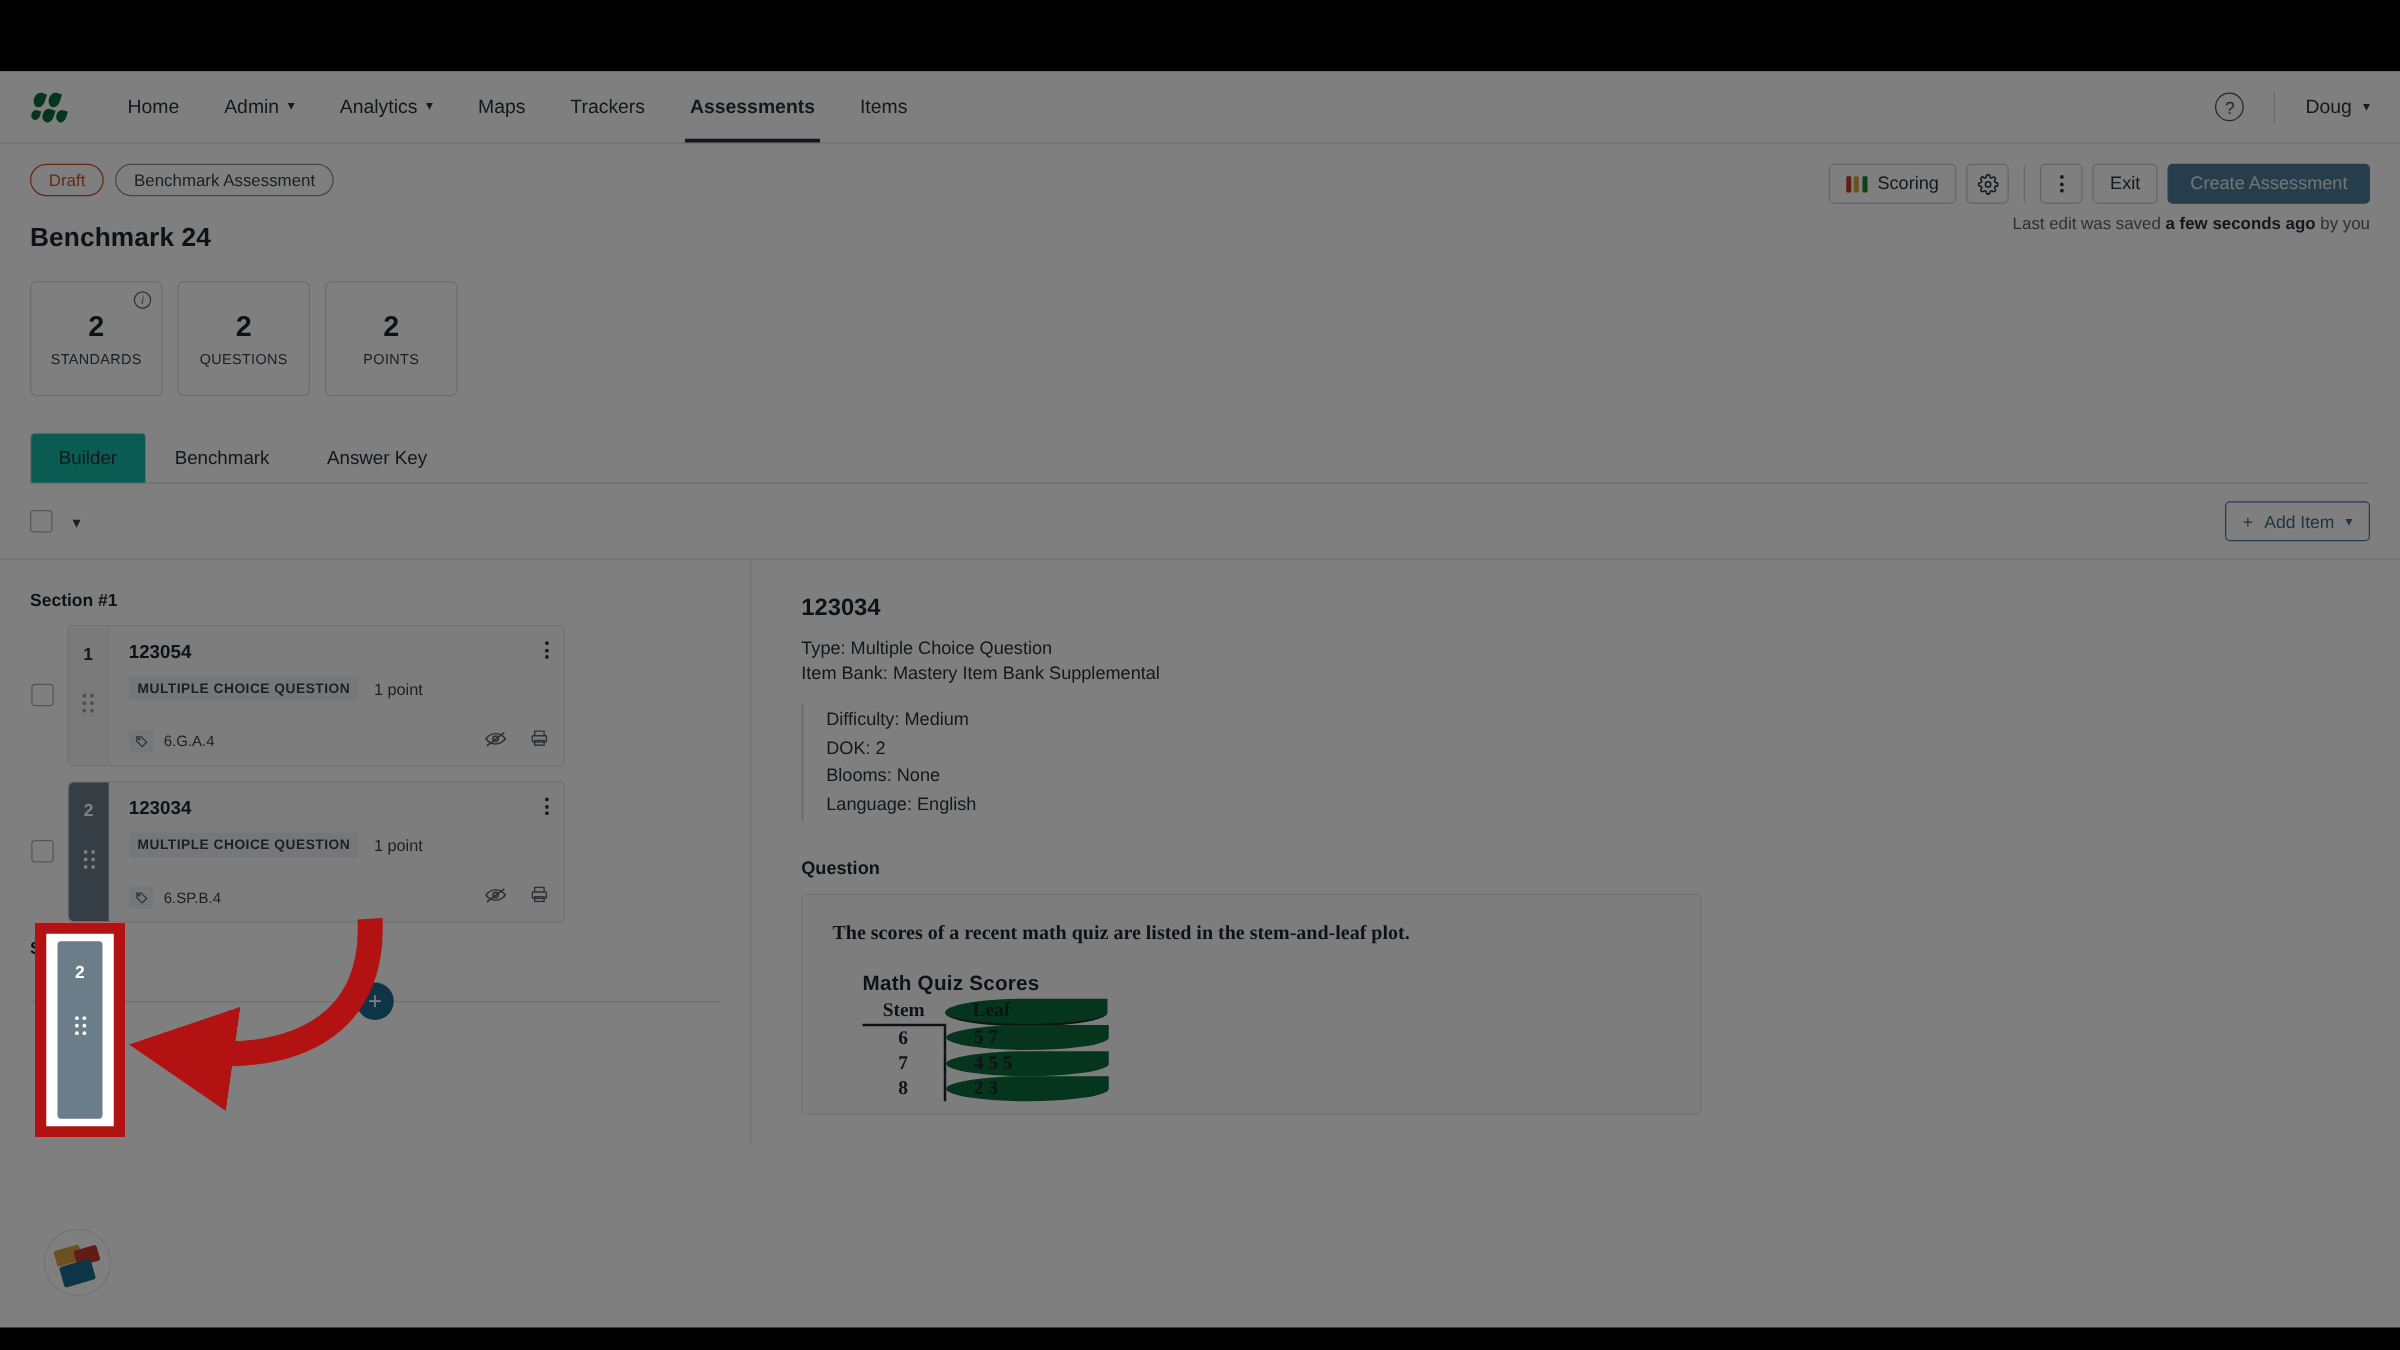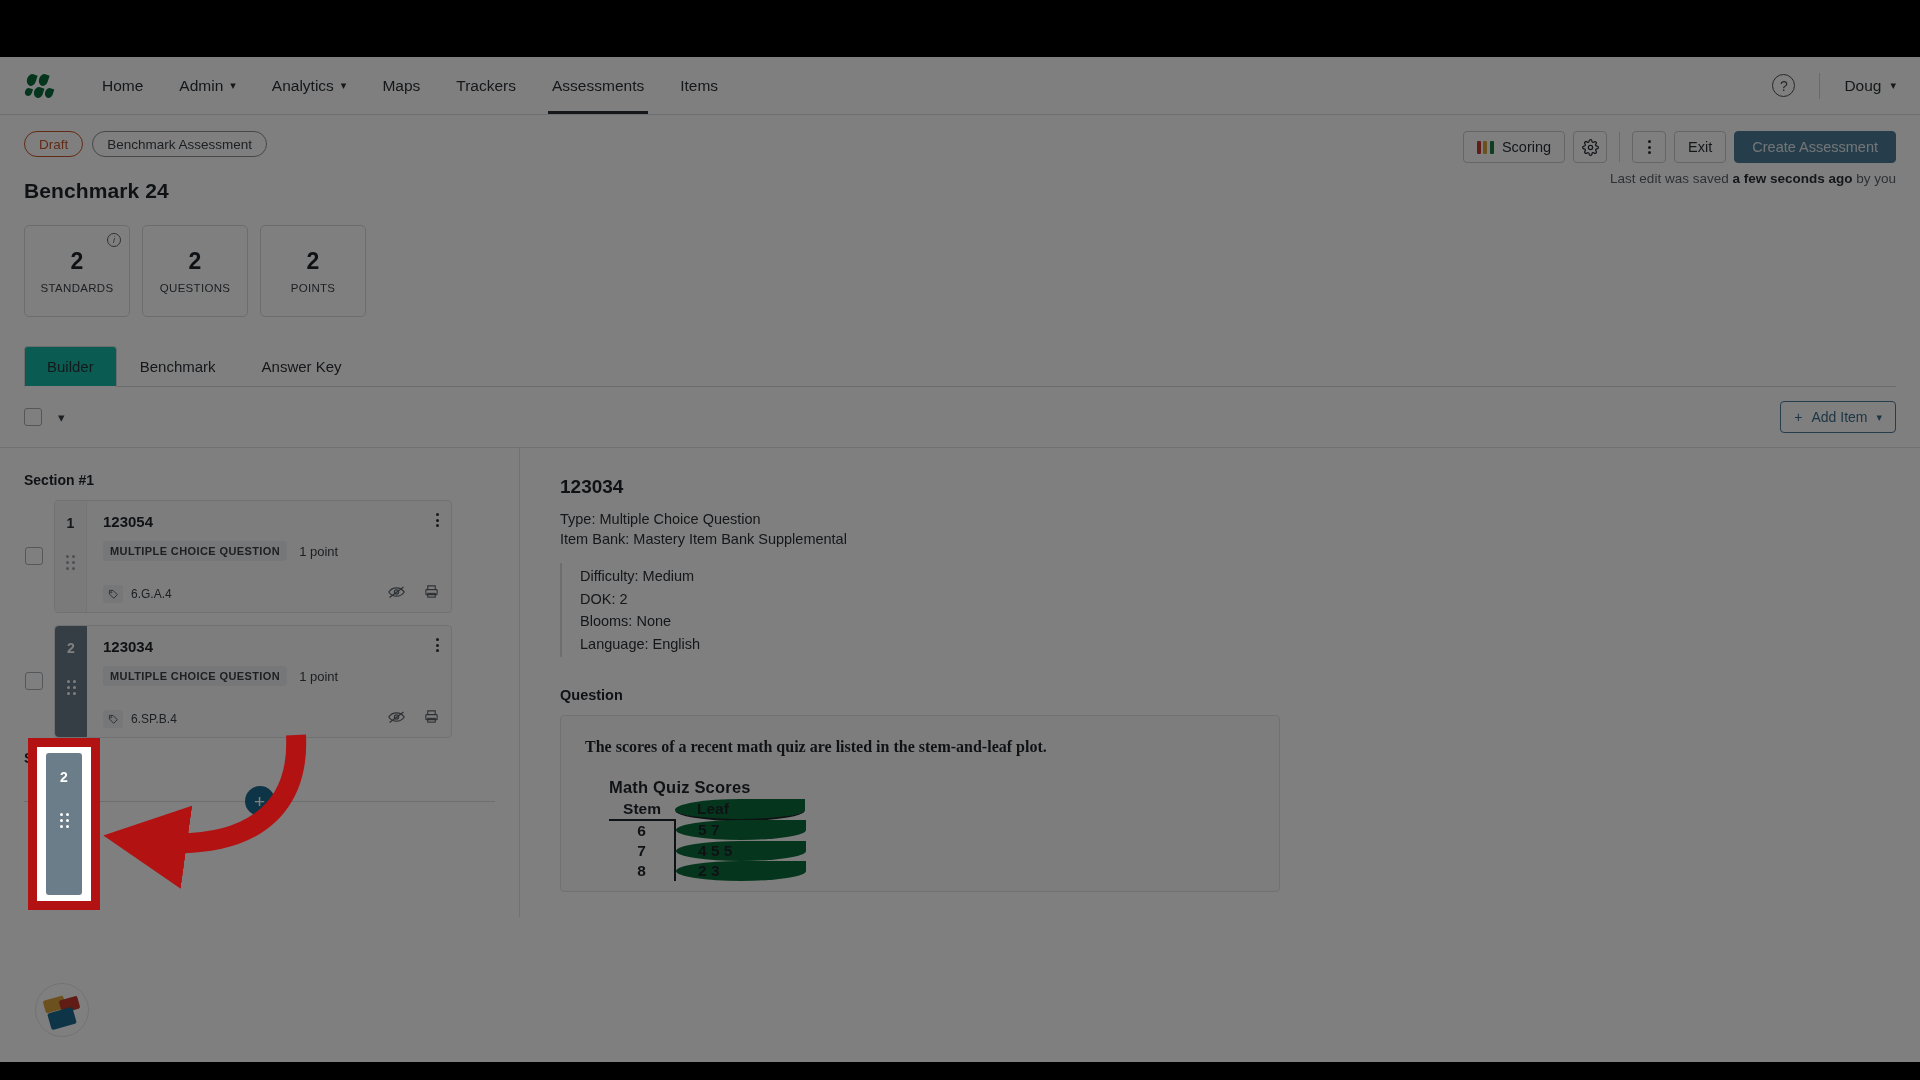--- a/index.html
+++ b/index.html
@@ -65,21 +65,21 @@
     font-size: 15.5px;
     color: #2b3035;
     cursor: pointer;
     white-space: nowrap;
   }
   .nav-item .caret {
     margin-left: 7px;
     font-size: 11px; line-height: 1;
     color: #2b3035;
   }
-  .nav-item.active { font-weight: normal; text-align: right; }
+  .nav-item.active { font-weight: bold; text-align: right; }
   .nav-item.active::after {
     content: "";
     position: absolute;
     left: 14px; right: 14px; bottom: 0;
     height: 3px; background: #2b3035;
   }
   .nav-right {
     margin-left: auto;
     display: flex; align-items: center; gap: 0px;
   }
@@ -231,21 +231,21 @@
     cursor: pointer;
   }
 
   
   .split {
     display: flex;
     border-top: 1px solid #e0e2e4;
     height: 470px;
   }
   .left-pane {
-    width: 520px;
+    width: 601px;
     border-right: 1px solid #e0e2e4;
     padding: 24px;
     position: relative;
   }
   .section-title { font-size: 14px; font-weight: bold; color: #1f2429; margin-bottom: 12px; }
 
   .item-card {
     position: relative;
     display: flex;
     border: 1px solid #dfe2e4;
@@ -339,21 +339,21 @@
     border-radius: 4px;
     background: #fbfbfc;
     padding: 22px 24px 10px 24px;
   }
   .q-text {
     font-family: "Liberation Serif", serif;
     font-size: 16px; font-weight: bold; color: #1f2429;
   }
   .sl-wrap { margin-top: 22px; padding-left: 24px; }
   .sl-title { font-size: 16.5px; font-weight: bold; color: #1f2429; letter-spacing: .2px; }
-  .sl-table { margin-top: 2px; border-collapse: collapse; }
+  .sl-table { margin-top: 2px; border-collapse: collapse; font-family: Liberation Serif, serif; }
   .sl-table th, .sl-table td {
     font-size: 15.5px; font-weight: bold; color: #1f2429;
     padding: 1px 0;
     text-align: center;
   }
   .sl-table th.stem, .sl-table td.stem { width: 66px; }
   .sl-table th.leaf, .sl-table td.leaf { width: 130px; text-align: left; padding-left: 22px; }
   .sl-table thead th { border-bottom: 2px solid #1f2429; }
   .sl-table td.stem { border-right: 2px solid #1f2429; }
 

